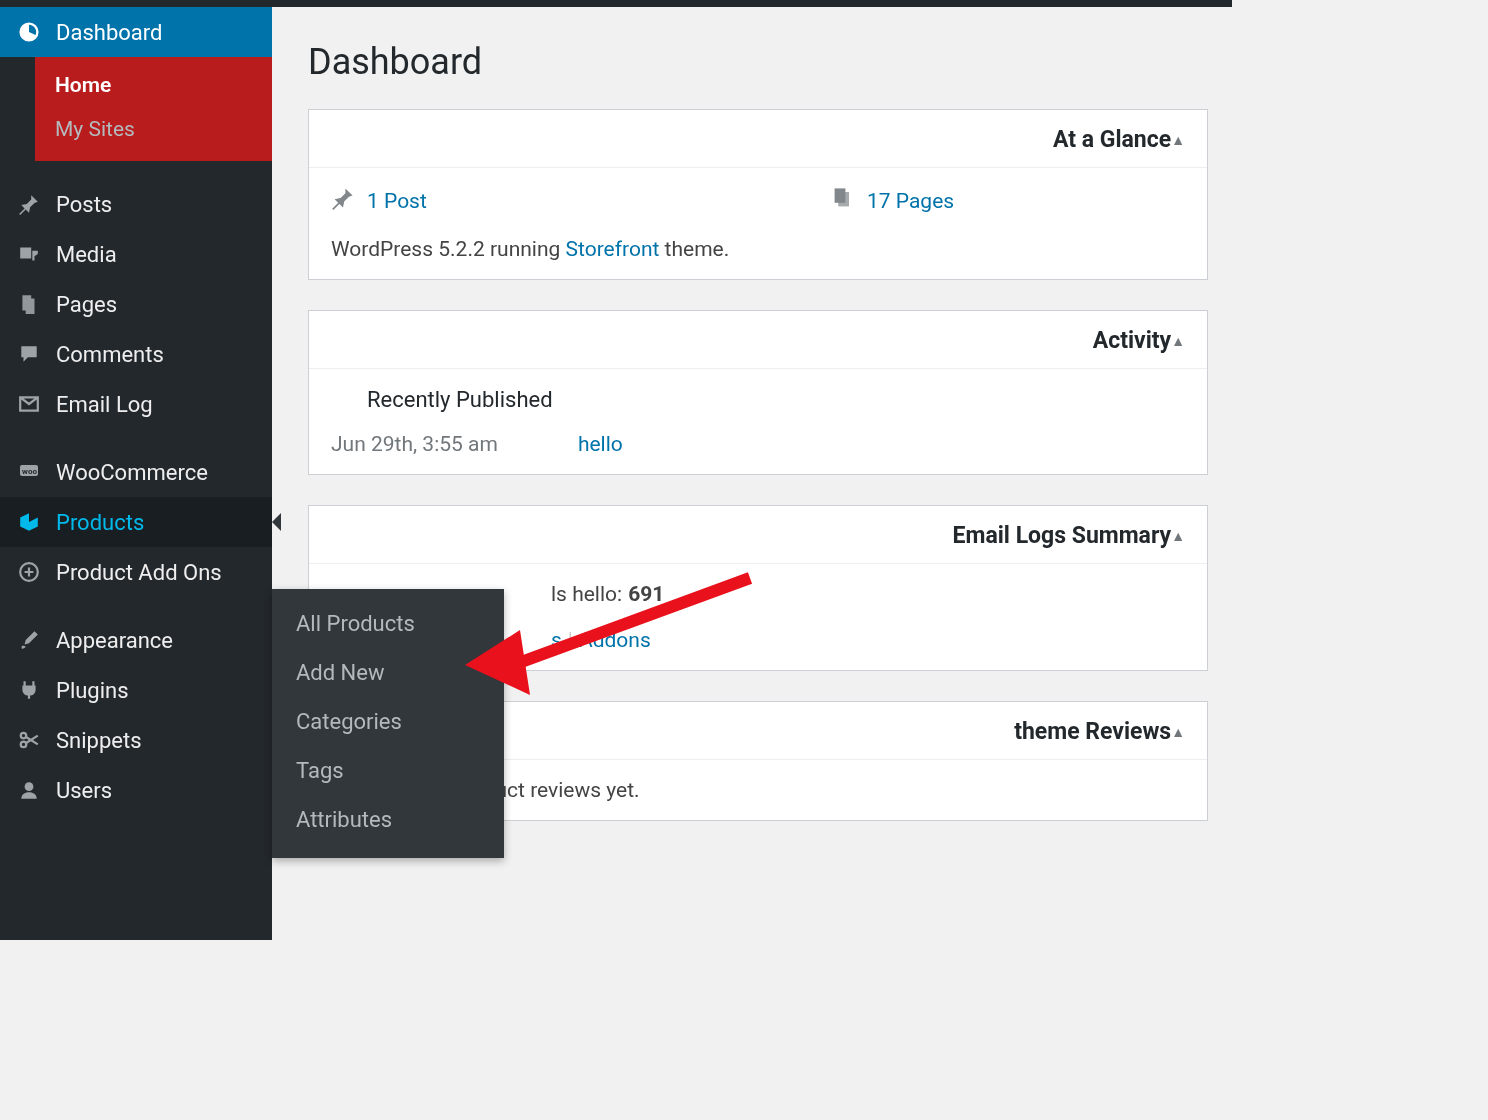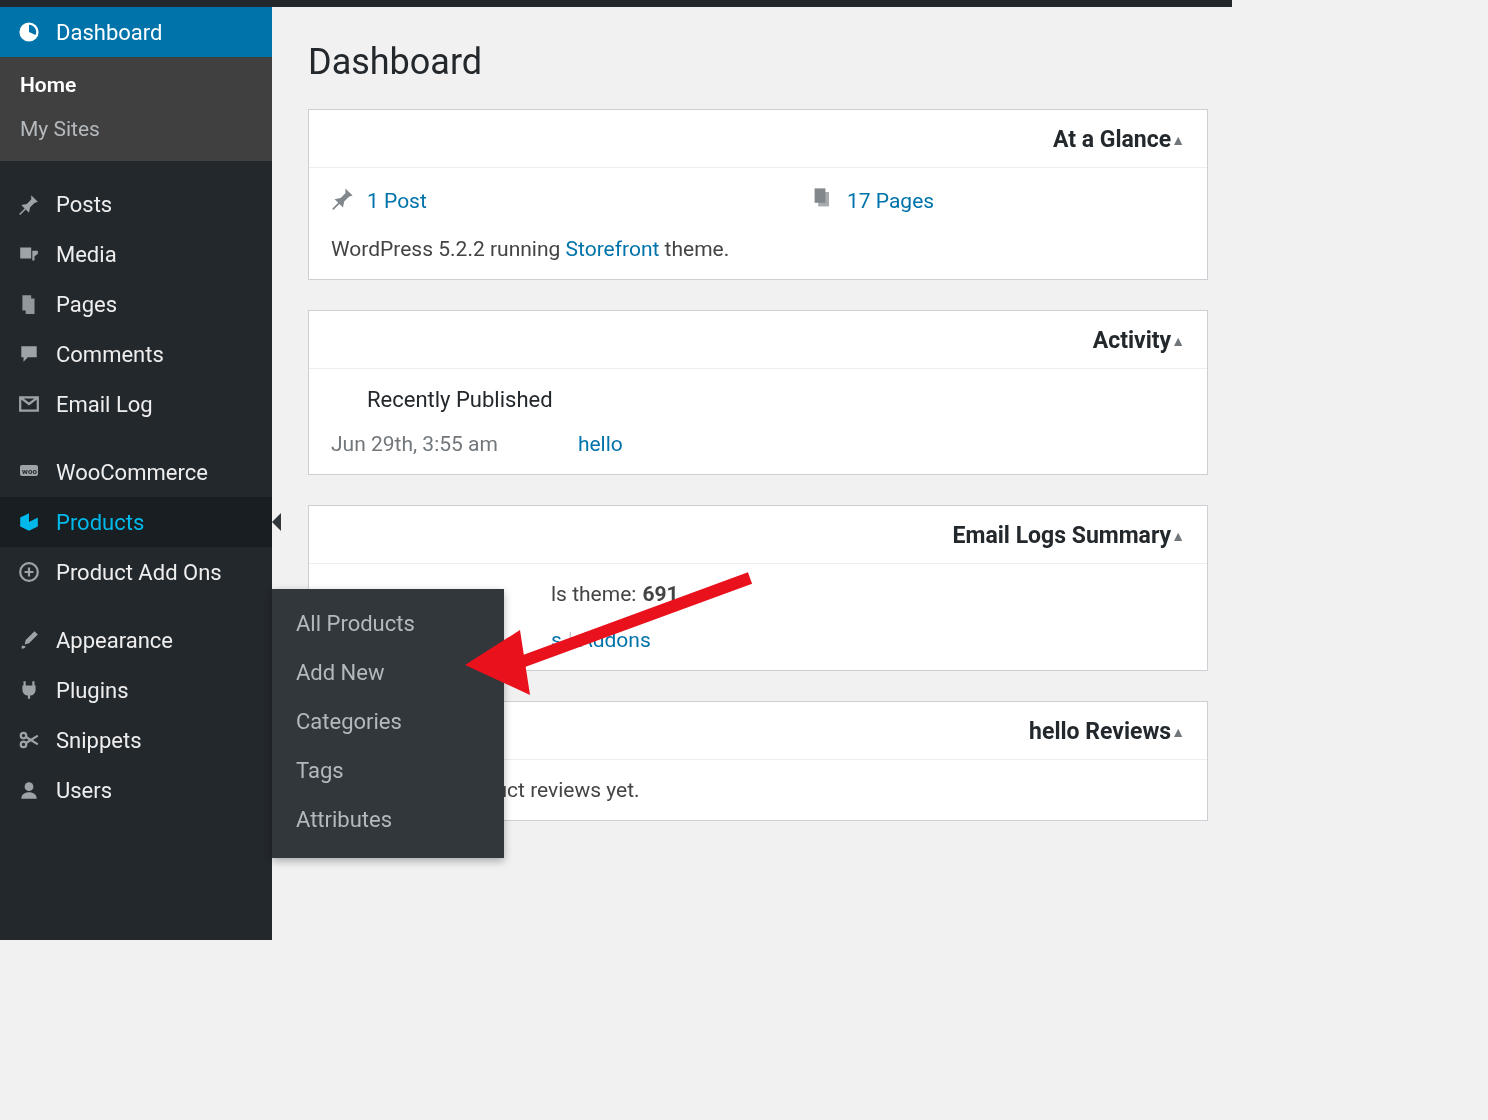--- a/index.html
+++ b/index.html
@@ -40,22 +40,23 @@
 .sidebar-item.active::after {
   content: "";
   position: absolute;
   right: -10px;
   top: 50%;
   transform: translateY(-50%);
   border: 10px solid transparent;
   border-right-color: #f1f1f1;
 }
 .sidebar-sub {
-  background: #404040;
+  background: #b91c1c;
   padding: 6px 0 10px 0;
+  margin-left: 35px;
 }
 .sidebar-sub-item {
   padding: 10px 20px;
   color: #b4b9be;
   font-size: 21px;
   cursor: pointer;
 }
 .sidebar-sub-item.current {
   color: #fff;
   font-weight: 600;
@@ -140,21 +141,21 @@
   color: #72777c;
   font-size: 14px;
 }
 .panel-body {
   padding: 18px 22px;
   font-size: 21px;
   color: #444;
 }
 .glance-row {
   display: flex;
-  gap: 40px;
+  gap: 60px;
   margin-bottom: 22px;
 }
 .glance-item {
   display: flex;
   align-items: center;
   gap: 12px;
 }
 .glance-item a { color: #0073aa; text-decoration: none; }
 .glance-icon { color: #82878c; }
 .wp-line { color: #444; }
@@ -369,32 +370,32 @@
     </div>
   </div>
 
   <div class="panel">
     <div class="panel-header">
       <h2>Email Logs Summary</h2>
       <span class="collapse-arrow">▲</span>
     </div>
     <div class="panel-body">
       <div class="logs-row">
-        <span style="margin-left:220px">ls theme: </span>
+        <span style="margin-left:220px">ls hello: </span>
           <span class="logs-count">691</span>
       </div>
       <div class="logs-links" style="margin-left:220px">
         <a href="#">s</a><span class="sep">|</span><a href="#">Addons</a>
       </div>
     </div>
   </div>
 
   <div class="panel">
     <div class="panel-header">
-      <h2><span style="margin-left:220px">hello Reviews</span></h2>
+      <h2><span style="margin-left:220px">theme Reviews</span></h2>
       <span class="collapse-arrow">▲</span>
     </div>
     <div class="panel-body">
       <span>There are no product reviews yet.</span>
     </div>
   </div>
 </div>
 
 <svg class="arrow-annotation" width="320" height="150" viewBox="0 0 320 150">
   <defs>

